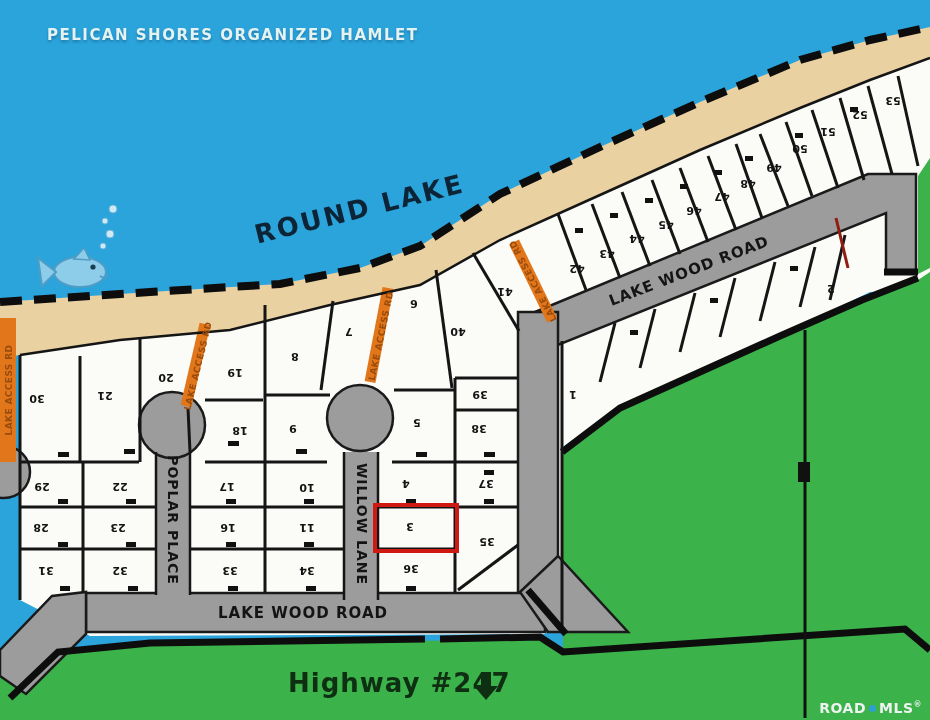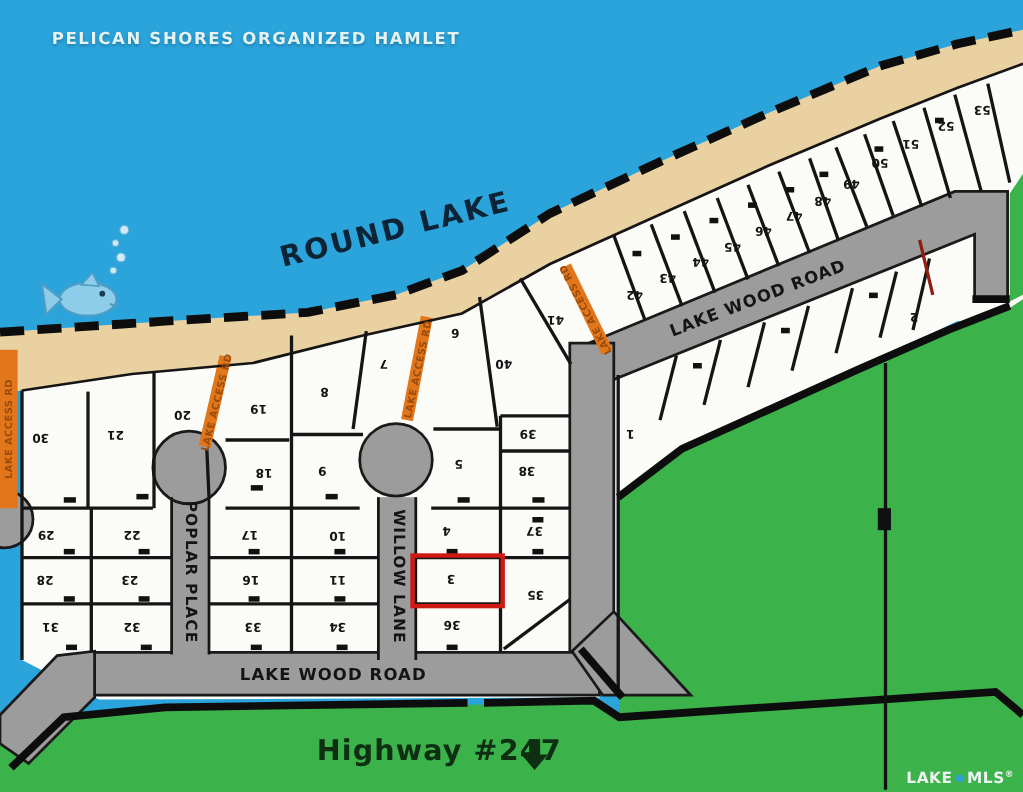--- a/index.html
+++ b/index.html
@@ -261,15 +261,15 @@
       <div class="lot-num" style="left: 694px; top: 210px;">46</div>
       <div class="lot-num" style="left: 722px; top: 196px;">47</div>
       <div class="lot-num" style="left: 748px; top: 183px;">48</div>
       <div class="lot-num" style="left: 774px; top: 167px;">49</div>
       <div class="lot-num" style="left: 800px; top: 148px;">50</div>
       <div class="lot-num" style="left: 828px; top: 131px;">51</div>
       <div class="lot-num" style="left: 860px; top: 114px;">52</div>
       <div class="lot-num" style="left: 893px; top: 100px;">53</div>
     </div>
 
-<div id="watermark"><span>LAKE</span><span class="dot"></span><span>MLS</span><sup>®</sup></div>
+<div id="watermark"><span>ROAD</span><span class="dot"></span><span>MLS</span><sup>®</sup></div>
 
 </div>
 
 </body></html>

